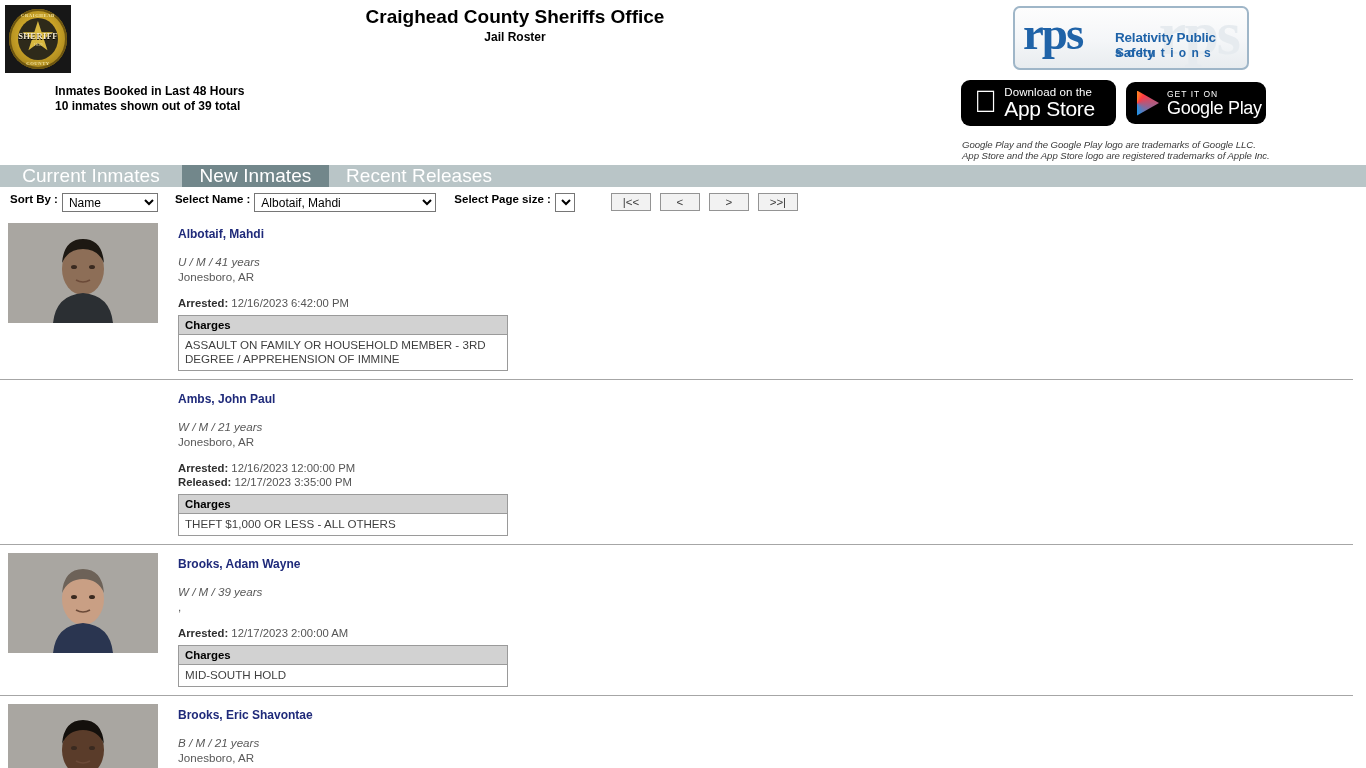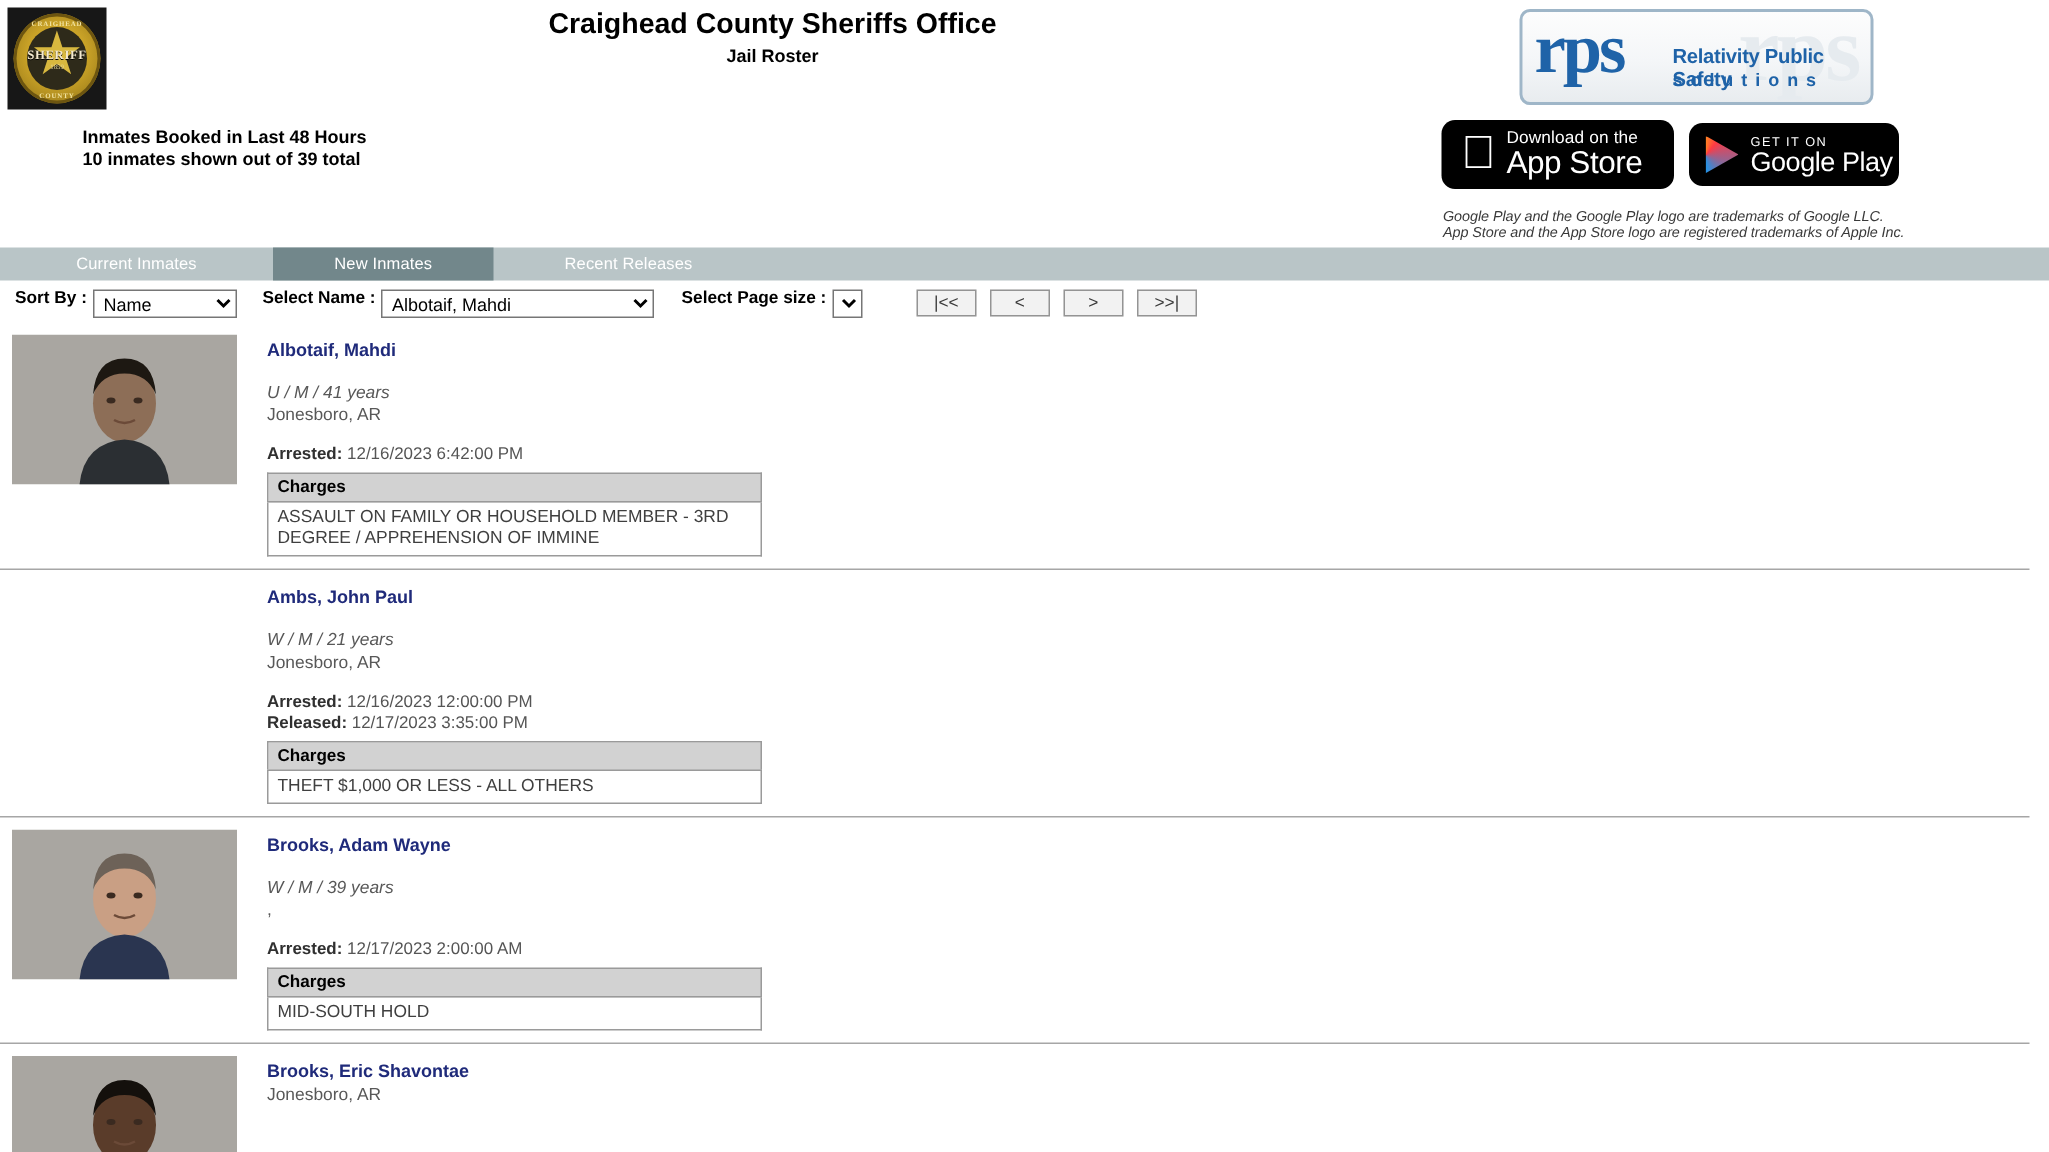--- a/index.html
+++ b/index.html
@@ -197,21 +197,21 @@
   .tabbar {
     position: relative;
     width: 1366px;
     height: 22px;
     background: #b9c5c7;
     display: flex;
     align-items: stretch;
   }
   .tab {
     display: flex; align-items: center; justify-content: center;
-    font-size: 11px;
+    font-size: 19px;
     color: #ffffff;
     letter-spacing: .1px;
     cursor: pointer;
     user-select: none;
   }
   #tab-current { width: 182px; }
   #tab-new { width: 147px; background: #72878b; }
   #tab-recent { width: 180px; }
 
   
@@ -486,15 +486,15 @@
         <svg class="mugshot" viewBox="0 0 150 100" preserveAspectRatio="none">
           <rect x="0" y="0" width="150" height="100" fill="#a9a6a1"></rect>
           <ellipse cx="75" cy="46" rx="21" ry="26" fill="#5a3c2a"></ellipse>
           <path d="M54 40 Q56 16 75 16 Q94 16 96 40 Q90 26 75 26 Q60 26 54 40 Z" fill="#14100c"></path>
           <path d="M45 100 Q48 72 75 70 Q102 72 105 100 Z" fill="#c9a04a"></path>
           <ellipse cx="66" cy="44" rx="3" ry="2" fill="#3a2a20"></ellipse>
           <ellipse cx="84" cy="44" rx="3" ry="2" fill="#3a2a20"></ellipse>
           <path d="M68 57 Q75 61 82 57" stroke="#6b4a38" stroke-width="1.6" fill="none"></path>
         </svg>
       </div>
-      <div class="info-col"><a class="inmate-name">Brooks, Eric Shavontae</a><div class="city">Jonesboro, AR</div></div>
+      <div class="info-col"><a class="inmate-name">Brooks, Eric Shavontae</a><div class="demo">B / M / 21 years</div><div class="city">Jonesboro, AR</div></div>
     </div>
   </div>
 
 </body></html>

